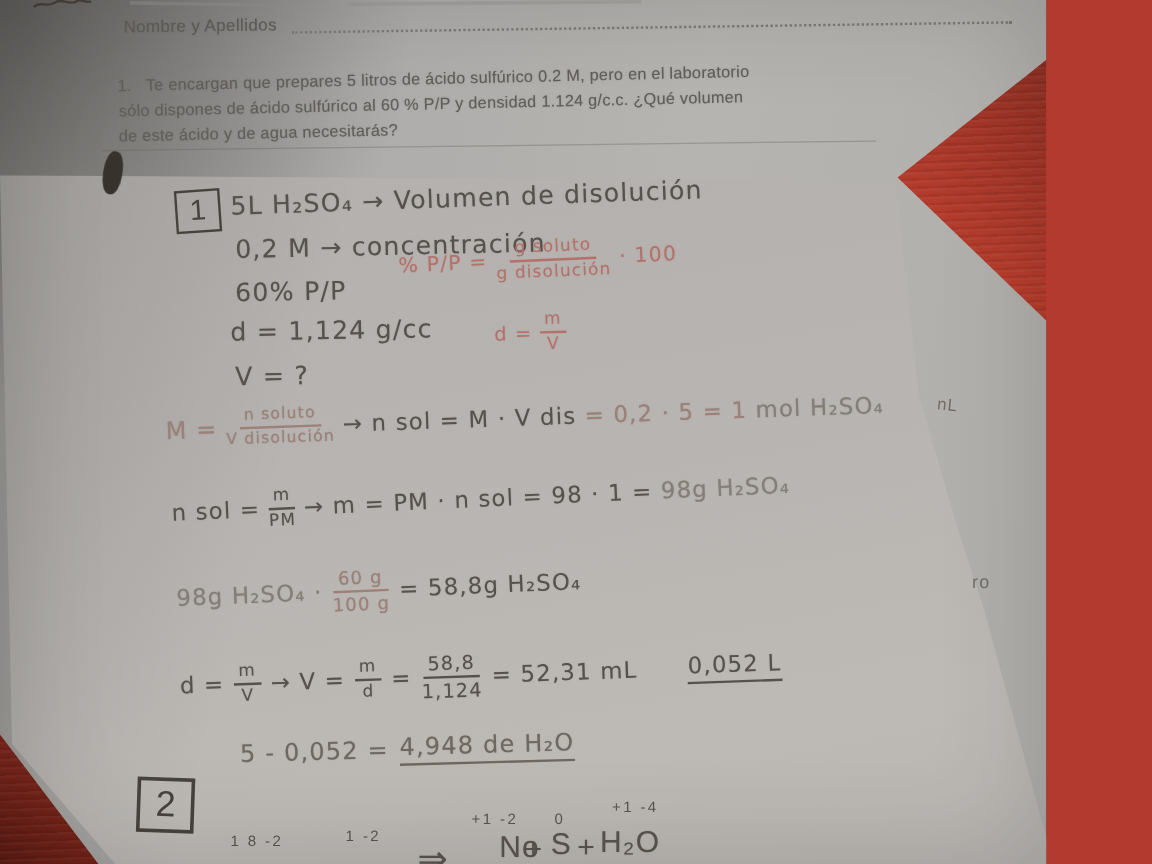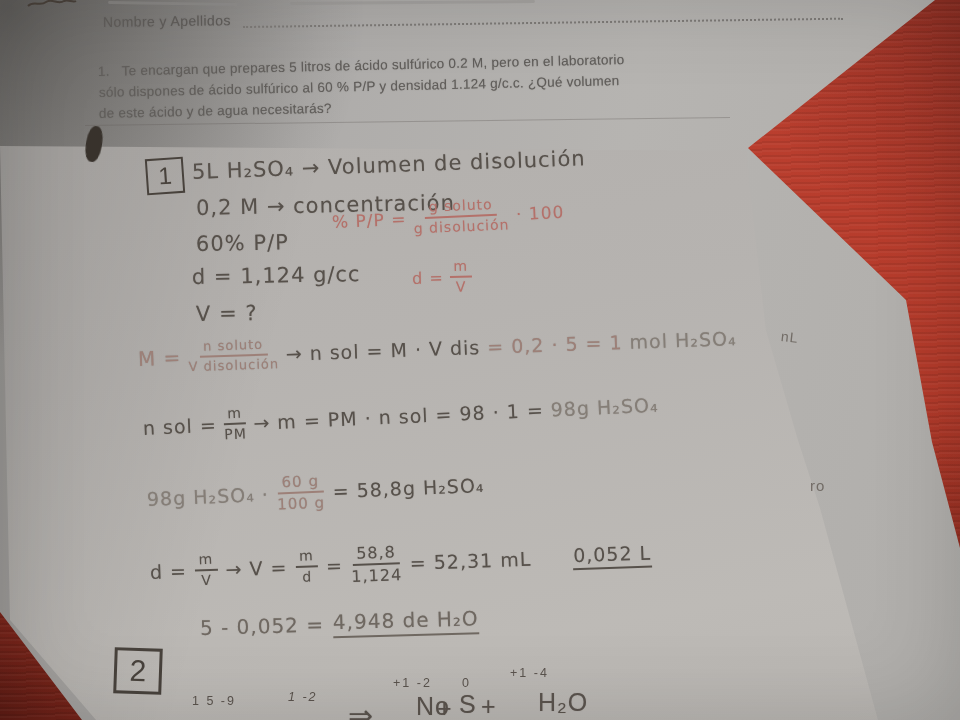--- a/index.html
+++ b/index.html
@@ -1,21 +1,21 @@
 <!DOCTYPE html>
 <html><head>
 <meta charset="utf-8">
 <style>
   html,body{margin:0;padding:0;}
   body{
     width:960px;height:720px;overflow:hidden;position:relative;
     font-family:"Liberation Sans",sans-serif;
     background-color:#b23a2e;
   }
-  #stage{position:absolute;inset:0;width:960px;height:720px;overflow:hidden;}
+  #stage{position:absolute;inset:0;width:872px;height:720px;overflow:hidden;}
   
   .table-bg{
     position:absolute;inset:0;
     background:
       repeating-linear-gradient(178deg, rgba(0,0,0,0.07) 0 2px, rgba(255,255,255,0.03) 2px 4px, rgba(0,0,0,0) 4px 7px),
       radial-gradient(circle at -4% 104%, rgba(25,4,4,0.6), rgba(25,4,4,0) 26%),
       radial-gradient(circle at 104% 108%, rgba(25,4,4,0.45), rgba(25,4,4,0) 30%),
       radial-gradient(circle at 107% -6%, rgba(25,4,4,0.4), rgba(25,4,4,0) 24%),
       linear-gradient(180deg,#bd4030,#ab3626);
   }
@@ -178,27 +178,27 @@
   <div class="hand" style="left:200px;top:614px;font-size:20px;gap:9px;color:#6f6861;transform:rotate(-1.6deg);">
     <span>5 - 0,052 =</span>
     <span class="u">4,948 de H₂O</span>
   </div>
 
   <div class="numbox" style="left:114px;top:648px;width:42px;height:40px;font-size:30px;transform:rotate(2deg);border-width:3px;">
     <span>2</span>
   </div>
 
   <div>
-    <span class="sup" style="left:192px;top:694px;">1 5 -9</span>
-    <span class="sup" style="left:288px;top:690px;font-style:italic;">1  -2</span>
+    <span class="sup" style="left:192px;top:694px;">1 8 -2</span>
+    <span class="sup" style="left:288px;top:690px;">1  -2</span>
     <span class="rxbig" style="left:348px;top:698px;font-size:30px;">⇒</span>
     <span class="rxbig" style="left:392px;top:692px;margin-left:24px;">No</span>
     <span class="sup" style="left:393px;top:676px;">+1 -2</span>
     <span class="rxbig" style="left:437px;top:694px;">+</span>
     <span class="rxbig" style="left:459px;top:690px;">S</span>
     <span class="sup" style="left:462px;top:676px;">0</span>
     <span class="rxbig" style="left:481px;top:692px;">+</span>
-    <span class="rxbig" style="left:500px;top:688px;margin-left:38px;">H₂O</span>
+    <span class="rxbig" style="left:500px;top:688px;">H₂O</span>
     <span class="sup" style="left:510px;top:666px;">+1  -4</span>
   </div>
 
   <div class="vignette"></div>
 </div>
 
 </body></html>

